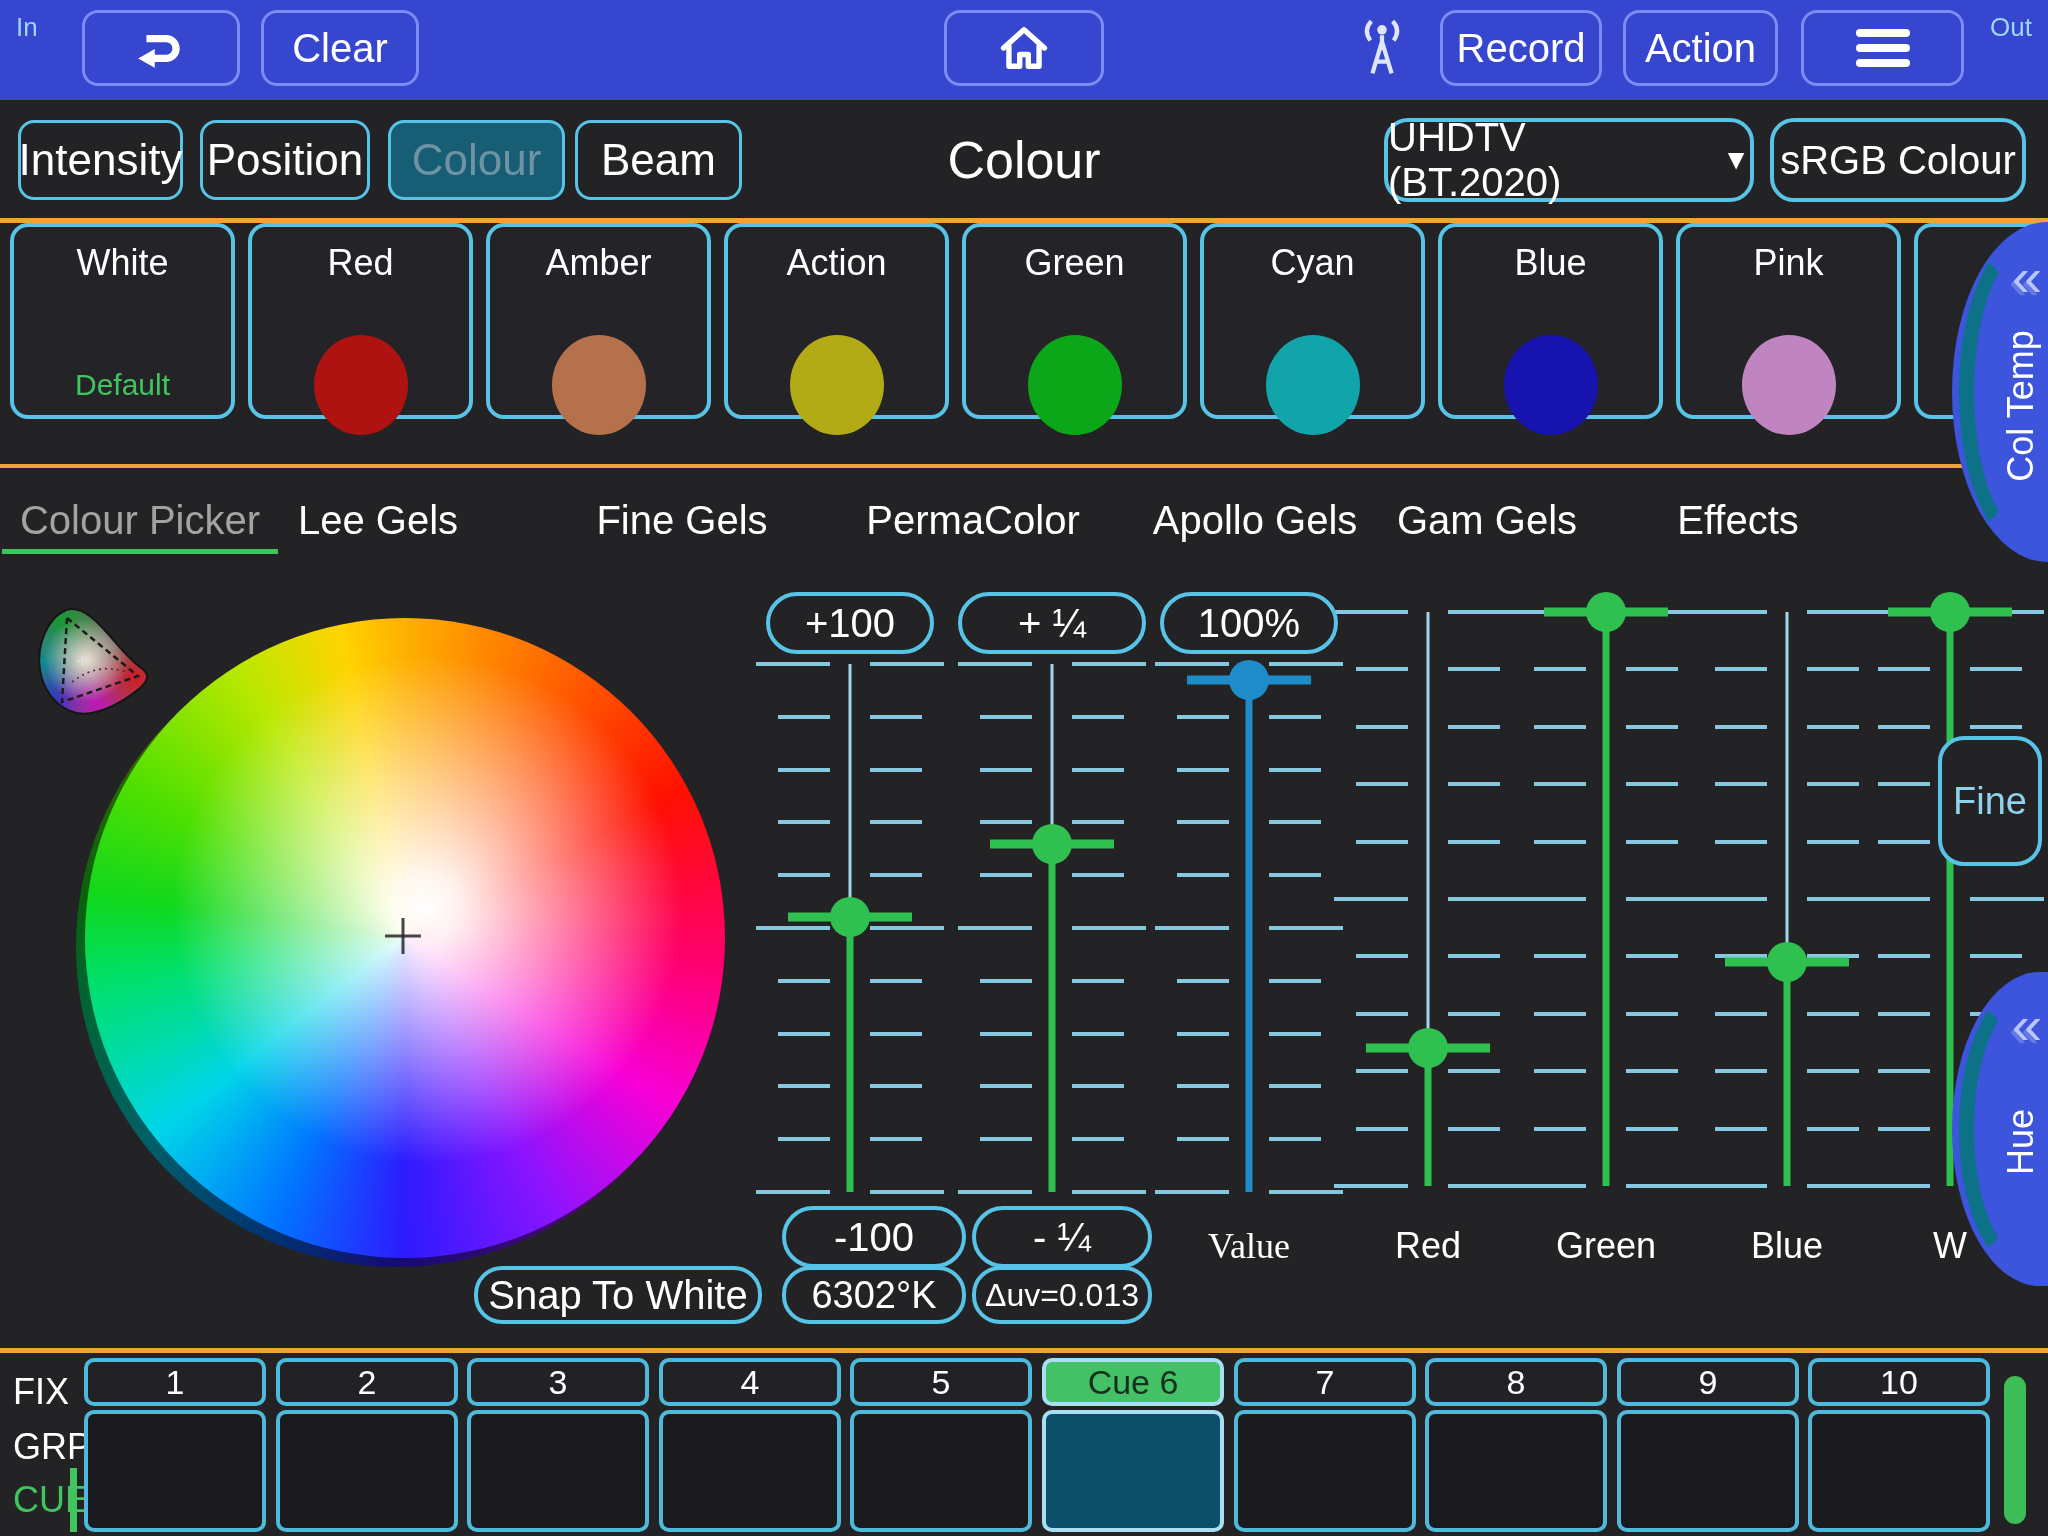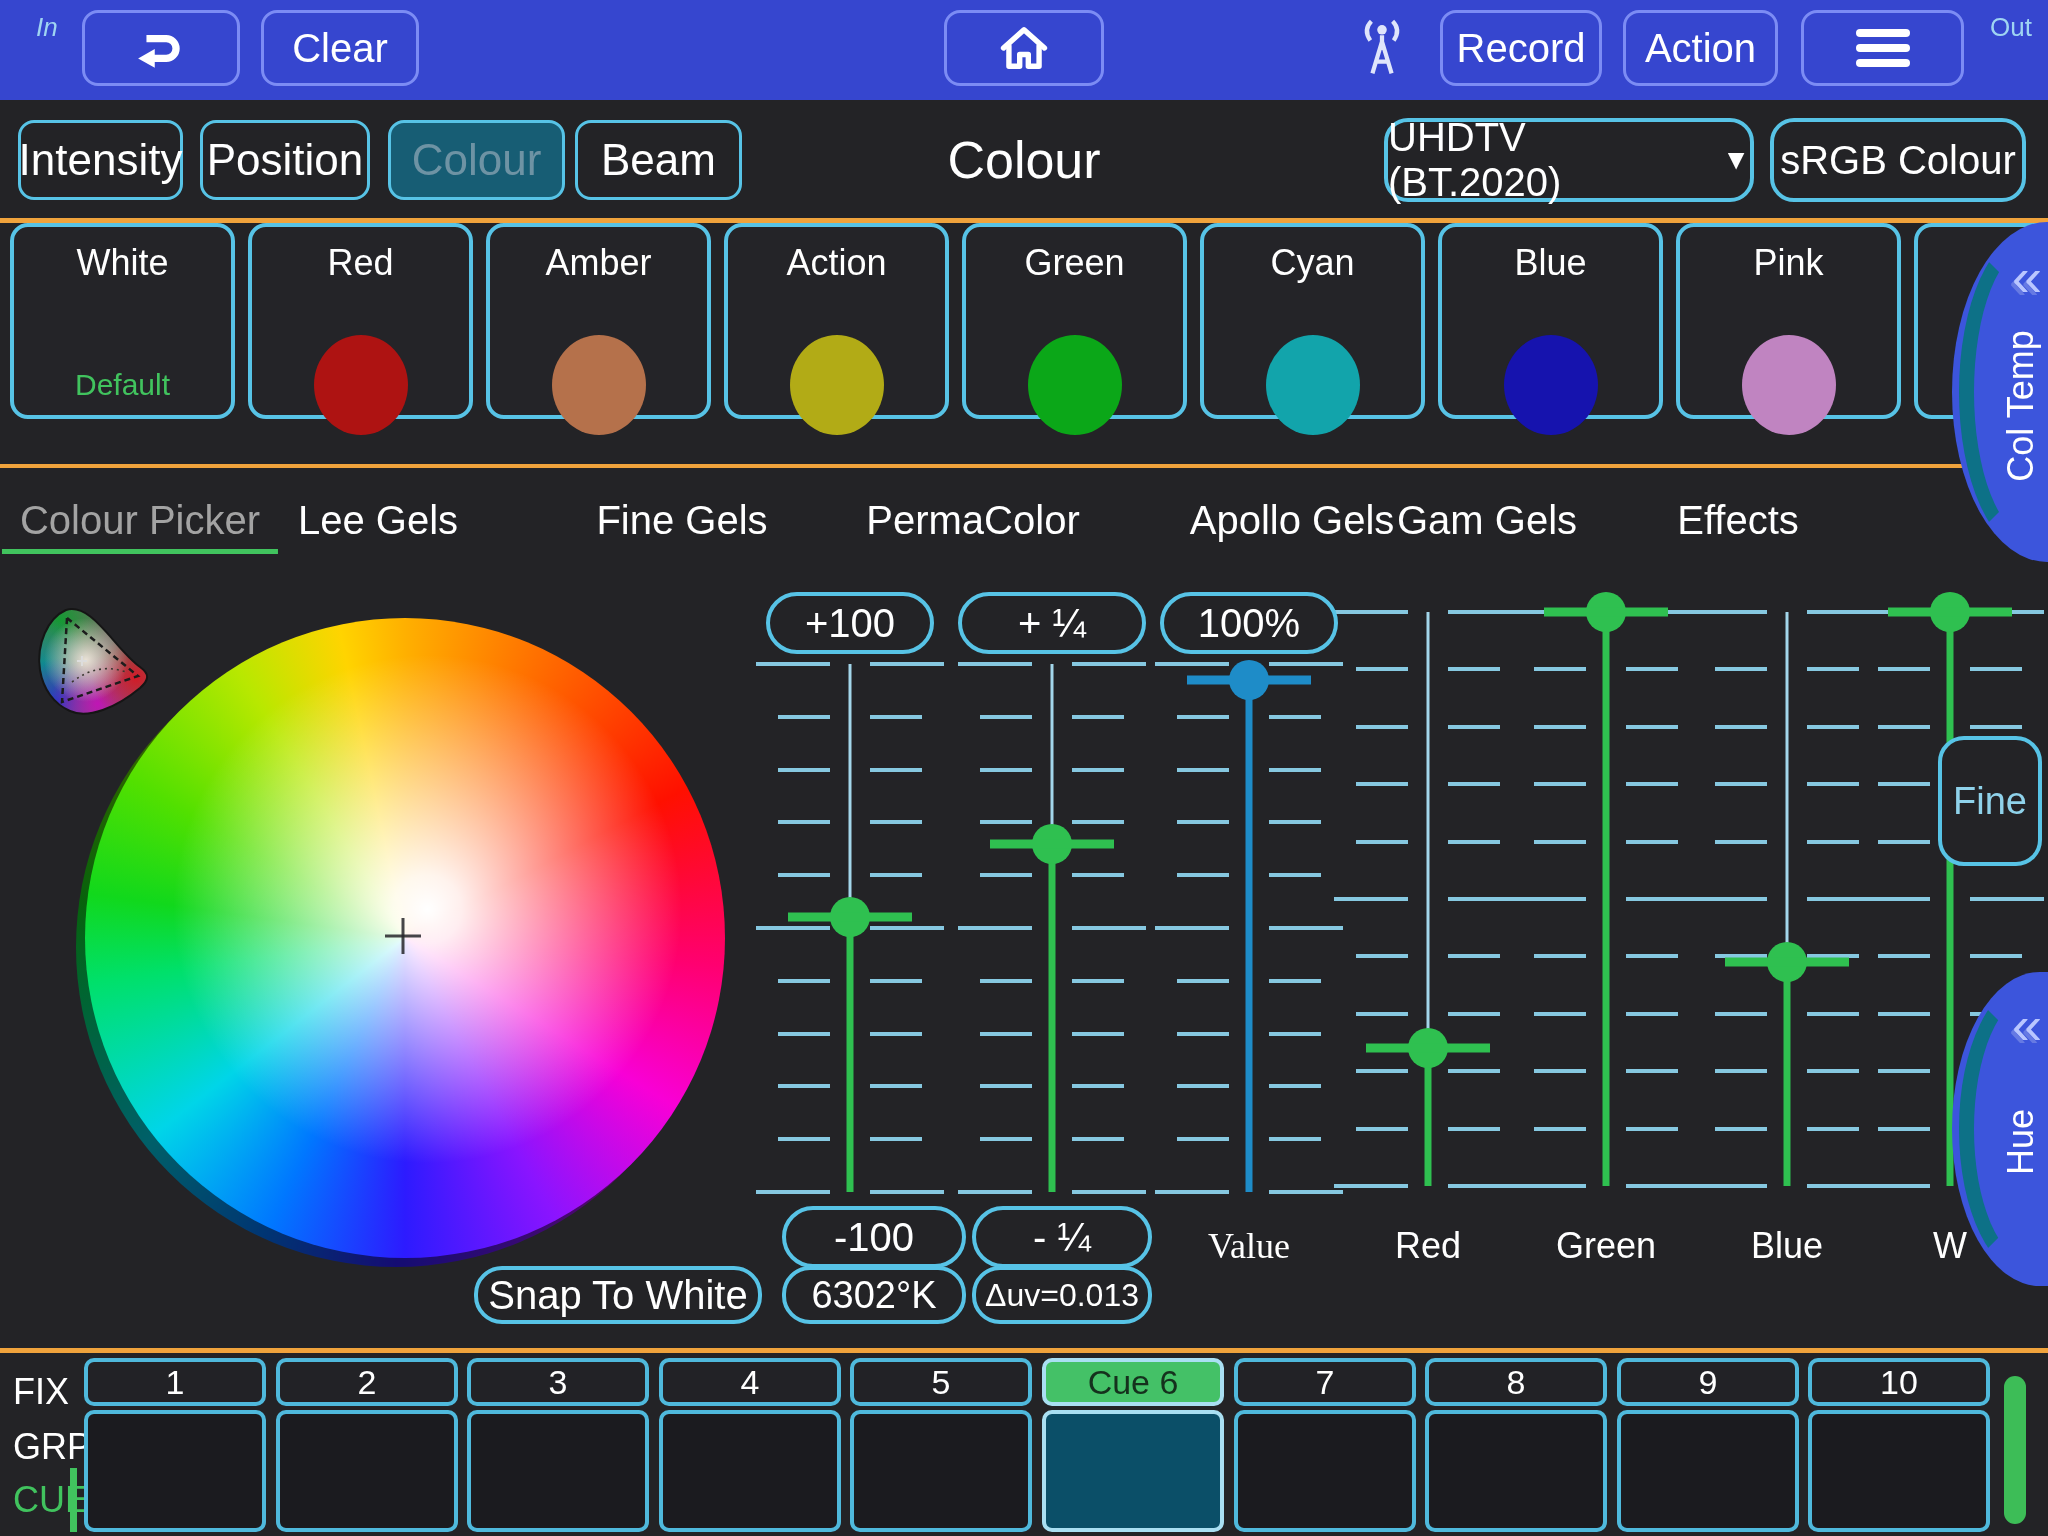--- a/index.html
+++ b/index.html
@@ -1,21 +1,21 @@
 <!DOCTYPE html>
 <html><head>
 <meta charset="utf-8">
 <style>
   html,body{margin:0;padding:0;background:#1a1a1c;}
   #stage{position:relative;width:2048px;height:1536px;background:#232326;overflow:hidden;
          font-family:"Liberation Sans",sans-serif;color:#fff;}
   
   #topbar{position:absolute;left:0;top:0;right:0;height:100px;background:#3646cf;}
   .tb-label{position:absolute;font-size:26px;color:#9fd4f2;}
-  #in-label{left:36px;top:12px;font-style:italic;} #out-label{right:16px;top:12px;}
+  #in-label{left:16px;top:12px;} #out-label{right:16px;top:12px;}
   .tb-btn{position:absolute;top:10px;height:76px;border:3px solid #7c8cf4;border-radius:16px;
           display:flex;align-items:center;justify-content:center;font-size:40px;color:#fff;box-sizing:border-box;}
   #undo-btn{left:82px;width:158px;} #clear-btn{left:261px;width:158px;}
   #home-btn{left:944px;width:160px;} #record-btn{left:1440px;width:162px;}
   #action-btn{left:1623px;width:155px;} #menu-btn{left:1801px;width:163px;}
   #broadcast{position:absolute;left:1348px;top:16px;width:68px;height:68px;}
   .menu-bars span{display:block;width:54px;height:8px;border-radius:4px;background:#fff;margin:7px 0;}
   
   #ribbon{position:absolute;left:0;top:100px;right:0;height:118px;}
   .ribbon-tab{position:absolute;top:20px;height:80px;border:3px solid #57c3e6;border-radius:16px;
@@ -211,21 +211,21 @@
     <span class="vtext">Col Temp</span>
   </div>
 
   <div class="divider" id="divider2"></div>
 
   <div id="gel-tabs">
       <div class="gel-tab selected" style="left: 140px;">Colour Picker</div>
       <div class="gel-tab" style="left: 378px;">Lee Gels</div>
       <div class="gel-tab" style="left: 682px;">Fine Gels</div>
       <div class="gel-tab" style="left: 973px;">PermaColor</div>
-      <div class="gel-tab" style="left: 1292px;">Apollo Gels</div>
+      <div class="gel-tab" style="left: 1255px;">Apollo Gels</div>
       <div class="gel-tab" style="left: 1487px;">Gam Gels</div>
       <div class="gel-tab" style="left: 1738px;">Effects</div>
     </div>
 
   <span id="cie-thumb">
     <svg viewBox="0 0 130 135" width="130" height="135">
       <defs>
         <clipPath id="cieclip">
           <path d="M36 18 C 18 26, 6 52, 10 78 C 13 97, 24 112, 40 119 C 58 127, 86 116, 110 96 C 119 88, 120 82, 110 75 C 84 56, 62 10, 36 18 Z"></path>
         </clipPath>

